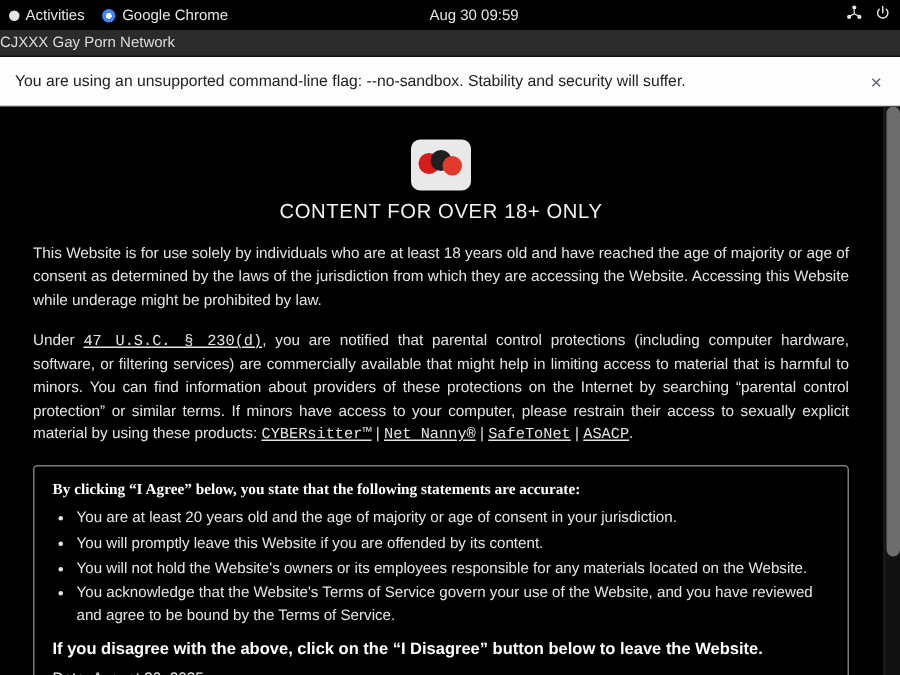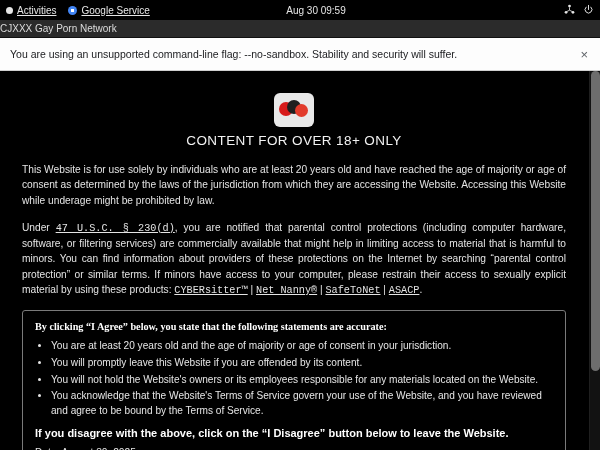--- a/index.html
+++ b/index.html
@@ -15,21 +15,21 @@
   .topbar {
     height: 20px;
     background: #000;
     color: #e6e6e6;
     display: flex;
     align-items: center;
     font-size: 10px;
     padding: 0 6px;
     position: relative;
   }
-  .topbar .left { display: flex; align-items: center; gap: 12px; text-decoration: underline; }
+  .topbar .left { display: flex; align-items: center; gap: 12px; }
   .topbar .center {
     position: absolute; left: 0; right: 0;
     text-align: center; font-size: 10px; pointer-events: none; padding-left: 32px;
   }
   .topbar .right {
     margin-left: auto; display: flex; align-items: center; gap: 8px;
     position: relative; z-index: 2;
   }
   .tb-item { display: flex; align-items: center; gap: 4px; }
   .dot-act {
@@ -149,21 +149,21 @@
 <body>
 
 <div class="topbar">
   <div class="left">
     <div class="tb-item">
       <span class="dot-act"></span>
       <span>Activities</span>
     </div>
     <div class="tb-item">
       <span class="chrome-dot"></span>
-      <span>Google Service</span>
+      <span>Google Chrome</span>
     </div>
   </div>
   <div class="center">Aug 30  09:59</div>
   <div class="right">
     <span>
       <svg width="11" height="11" viewBox="0 0 16 16" aria-hidden="true">
         <circle cx="8" cy="3" r="2" fill="#e6e6e6"></circle>
         <circle cx="3" cy="12" r="2" fill="#e6e6e6"></circle>
         <circle cx="13" cy="12" r="2" fill="#e6e6e6"></circle>
         <path d="M8 5v4M8 9L4 11M8 9l4 2" stroke="#e6e6e6" stroke-width="1.2" fill="none"></path>
@@ -193,21 +193,21 @@
     <div class="logo-wrap">
       <div class="logo">
         <span class="c1"></span>
           <span class="c2"></span>
           <span class="c3"></span>
       </div>
     </div>
 
     <h1 class="headline">CONTENT FOR OVER 18+ ONLY</h1>
 
-    <p class="para">This Website is for use solely by individuals who are at least 20 years old and have reached the age of majority or age of consent as determined by the laws of the jurisdiction from which they are accessing the Website. Accessing this Website while underage might be prohibited by law.</p>
+    <p class="para">This Website is for use solely by individuals who are at least 18 years old and have reached the age of majority or age of consent as determined by the laws of the jurisdiction from which they are accessing the Website. Accessing this Website while underage might be prohibited by law.</p>
 
     <p class="para">
       <span>Under </span><a class="link" href="#">47 U.S.C. § 230(d)</a><span>, you are notified that parental control protections (including computer hardware, software, or filtering services) are commercially available that might help in limiting access to material that is harmful to minors. You can find information about providers of these protections on the Internet by searching “parental control protection” or similar terms. If minors have access to your computer, please restrain their access to sexually explicit material by using these products: </span><a class="link" href="#">CYBERsitter™</a><span> | </span><a class="link" href="#">Net Nanny®</a><span> | </span><a class="link" href="#">SafeToNet</a><span> | </span><a class="link" href="#">ASACP</a><span>.</span>
     </p>
 
     <div class="agreebox">
       <p class="lead">By clicking “I Agree” below, you state that the following statements are accurate:</p>
       <ul>
         <li>You are at least 20 years old and the age of majority or age of consent in your jurisdiction.</li>
         <li>You will promptly leave this Website if you are offended by its content.</li>

